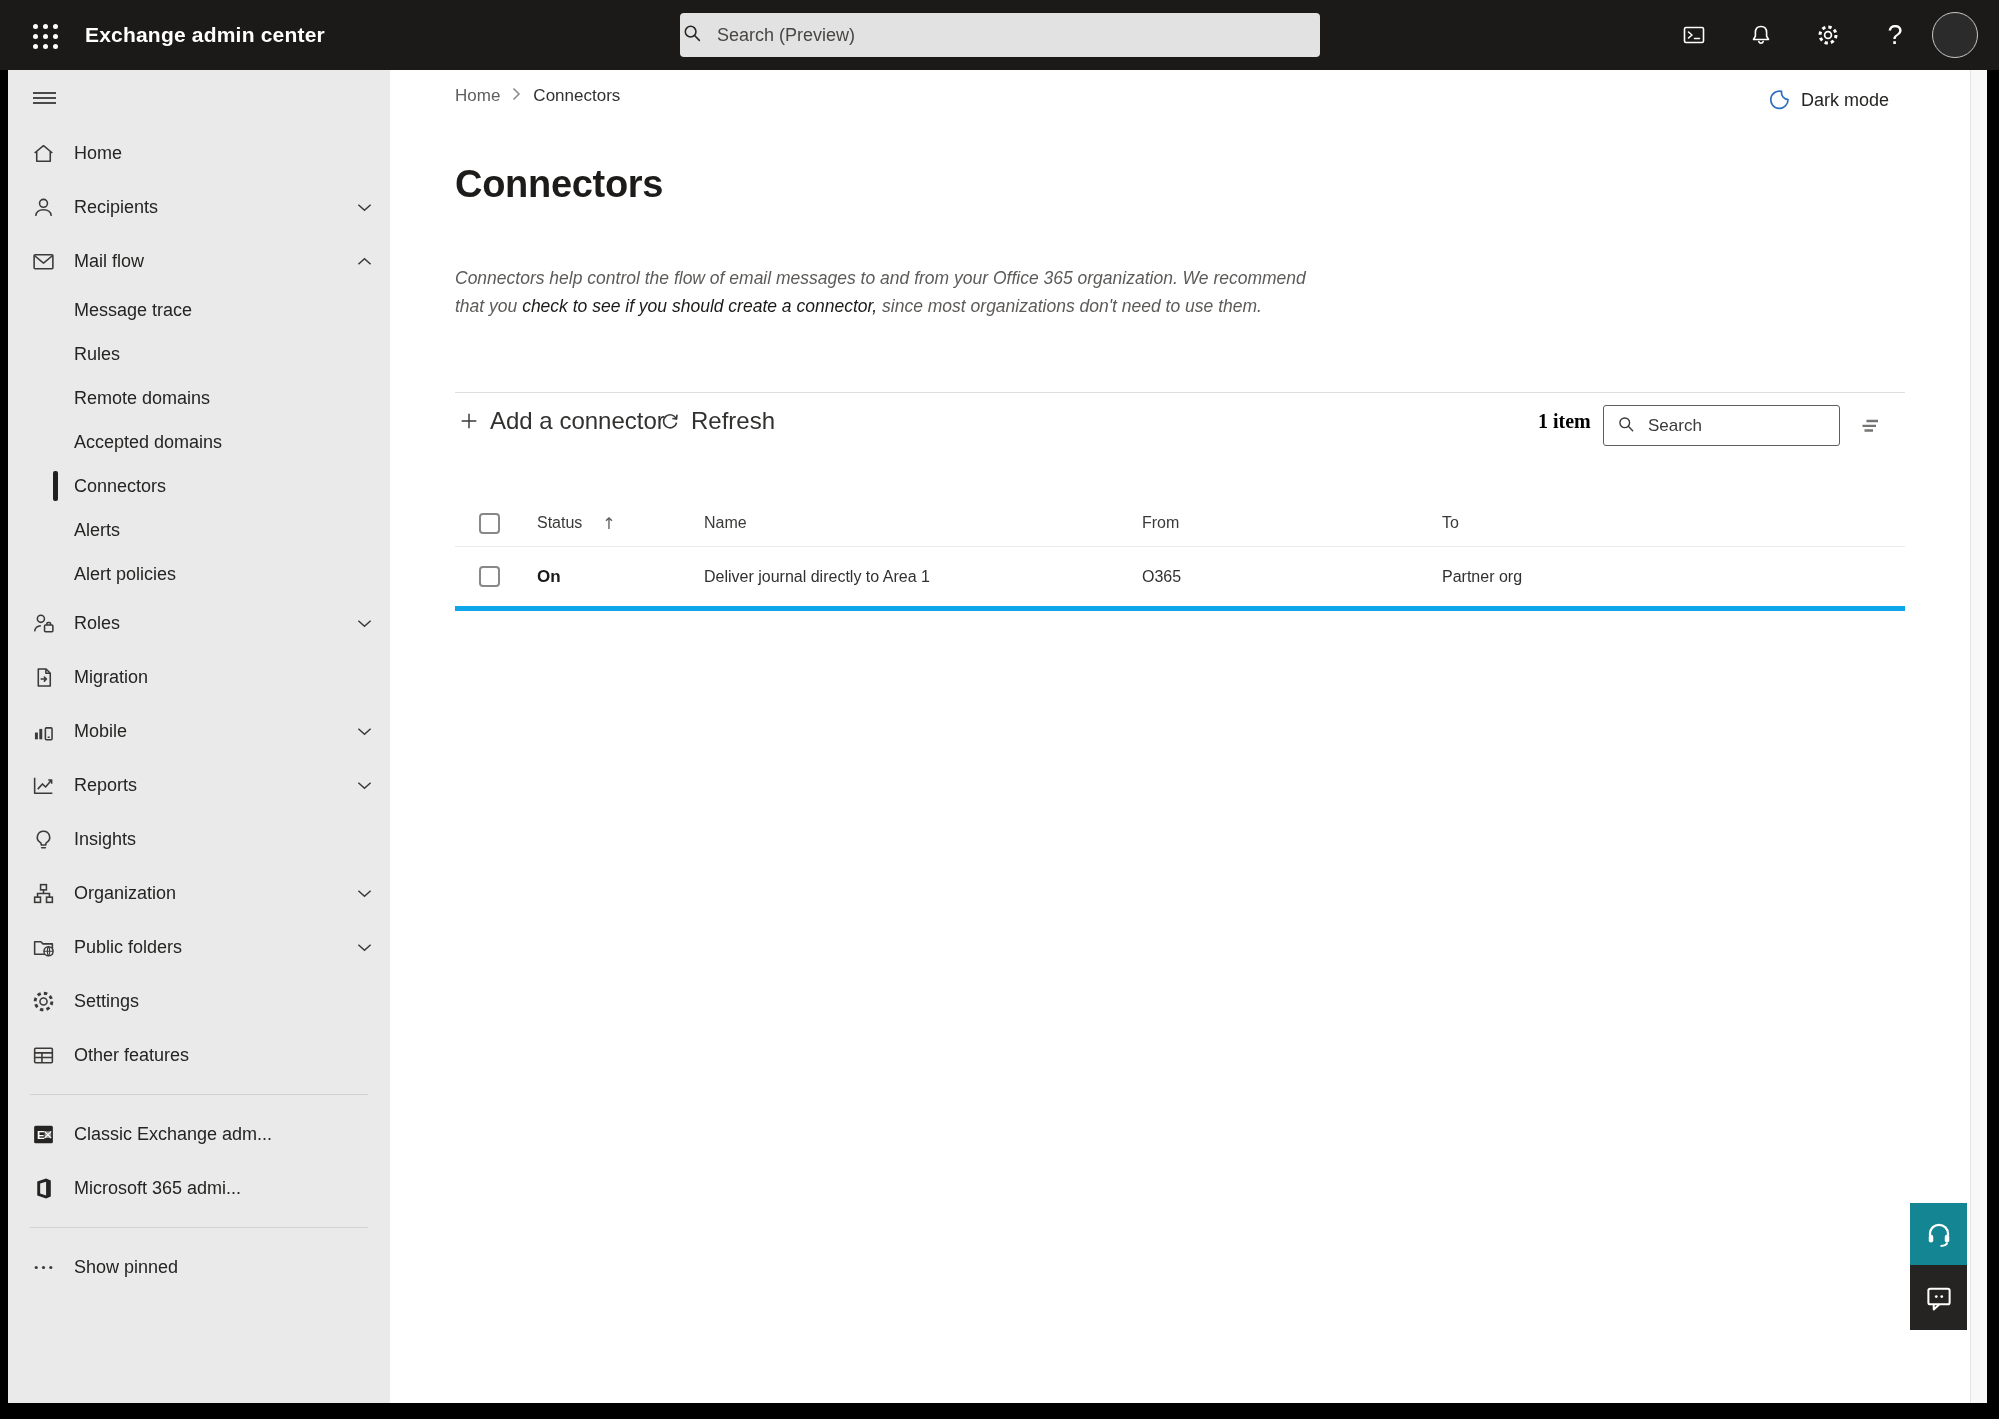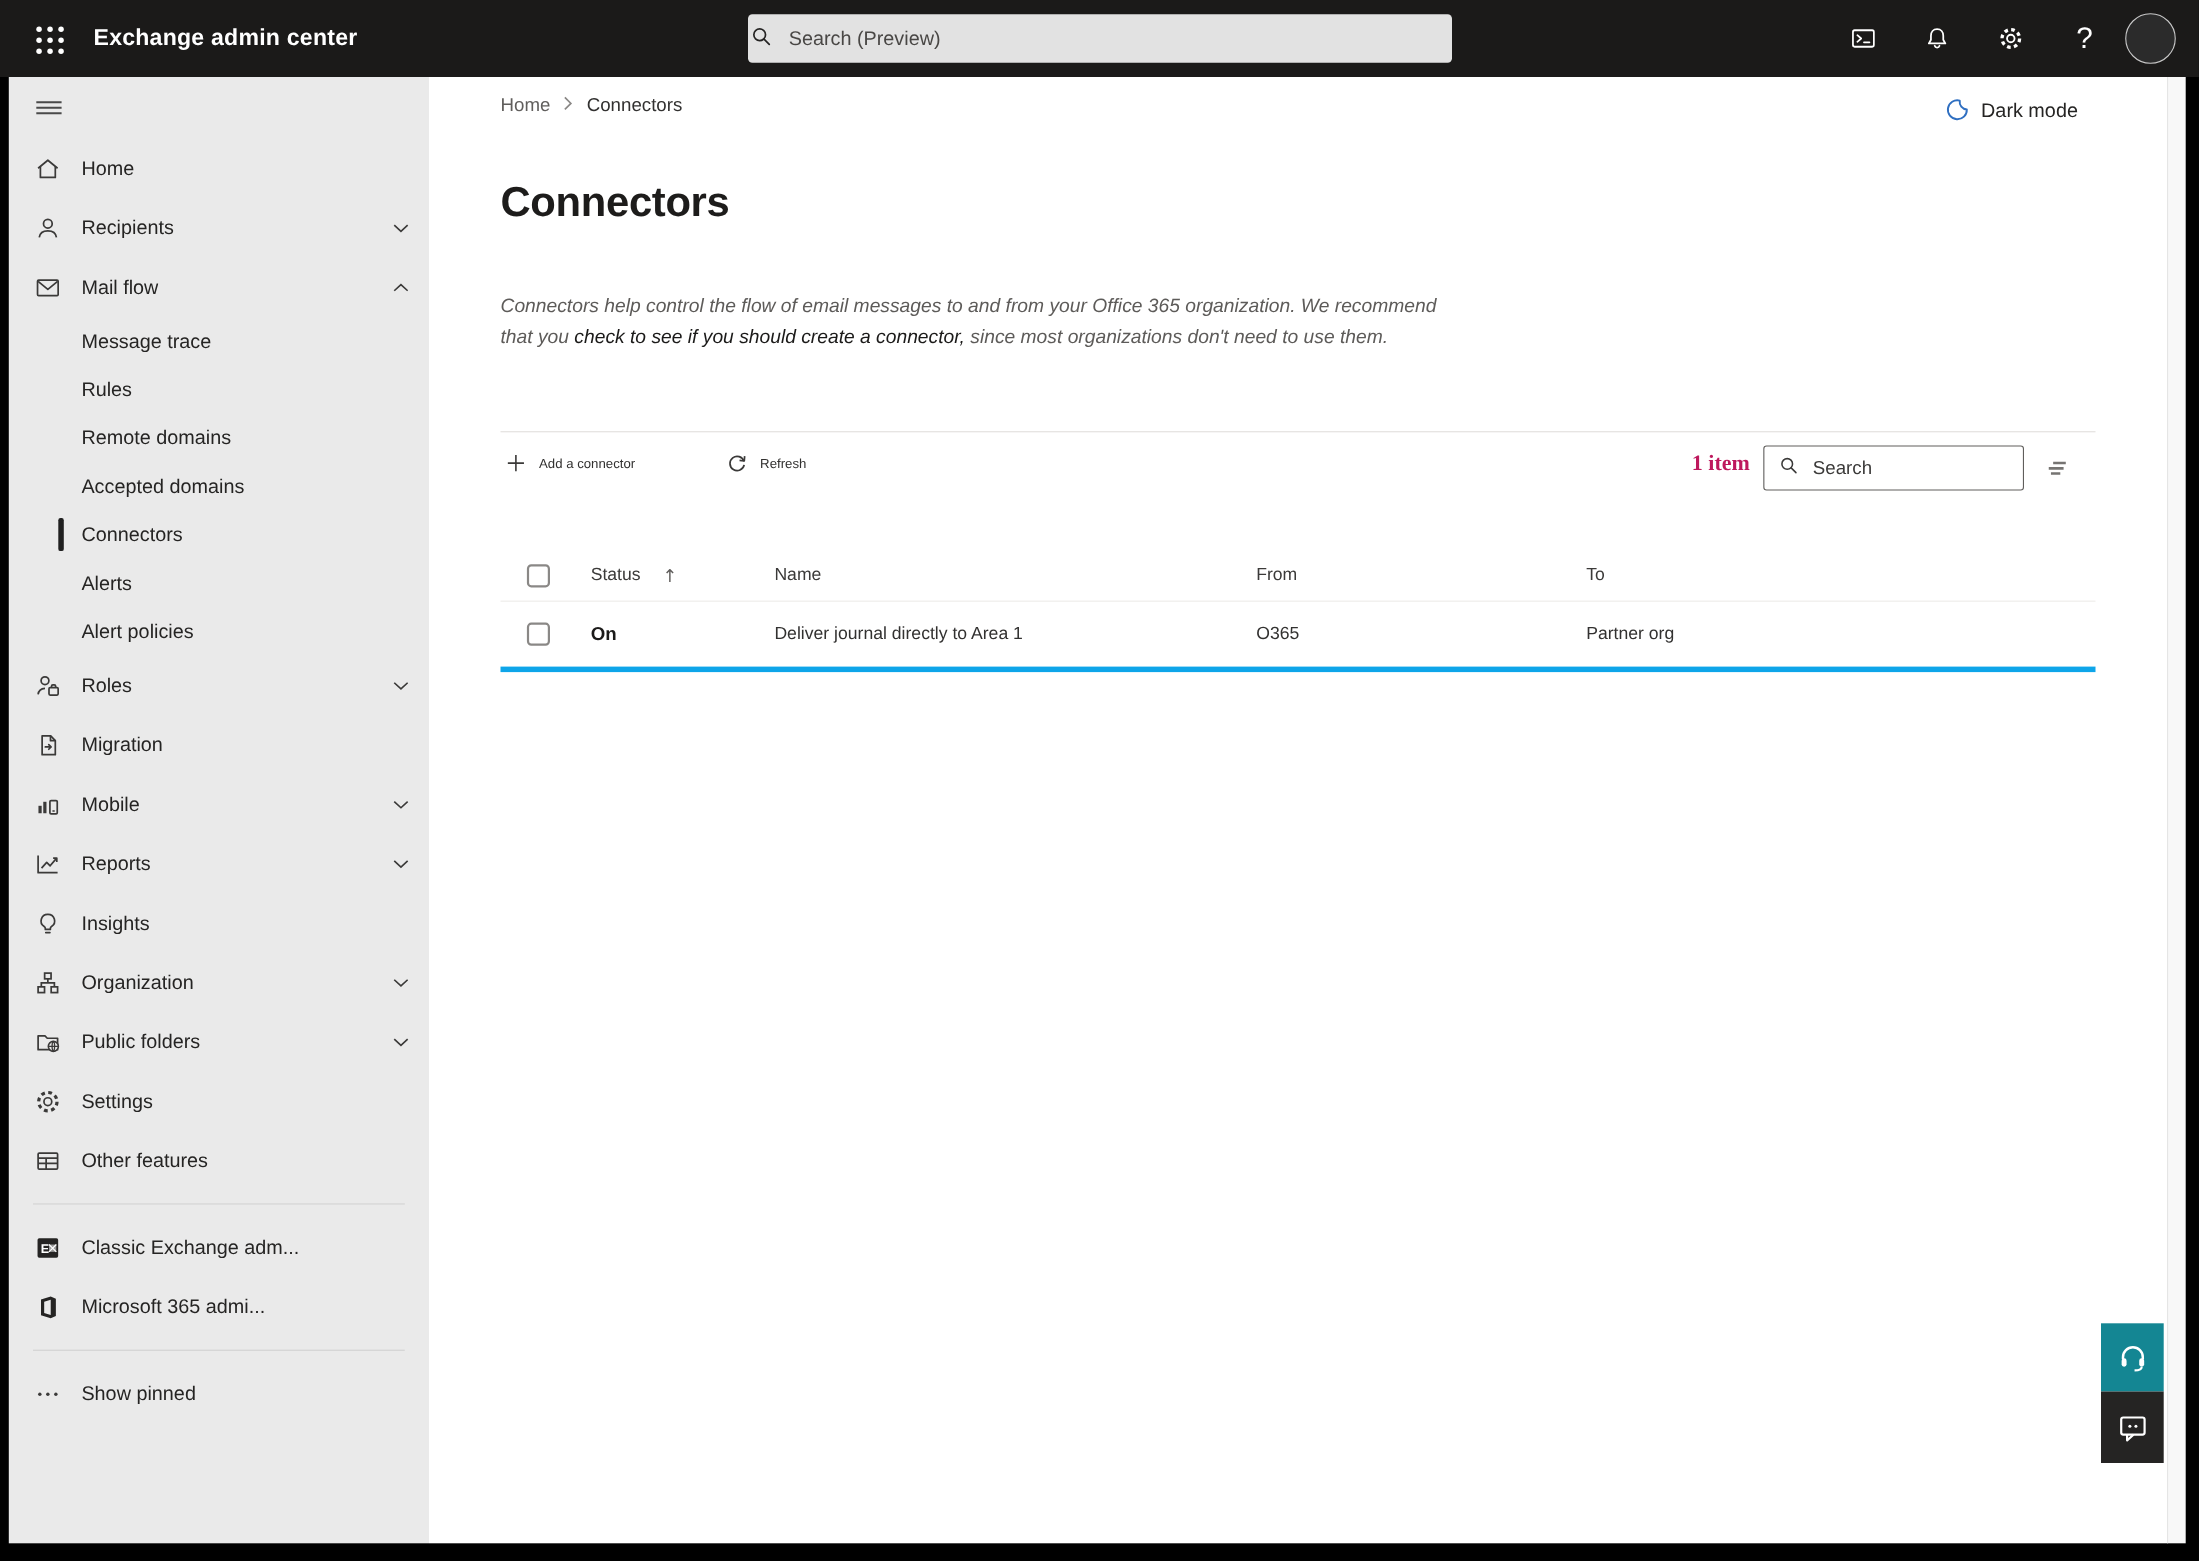--- a/index.html
+++ b/index.html
@@ -53,25 +53,25 @@
   .darkmode{position:absolute;right:75px;top:17px;display:flex;align-items:flex-end;gap:10px;
     font-size:18px;color:#252423;background:none;border:0;cursor:pointer;
     font-family:"Liberation Sans",sans-serif;}
   .page-title{position:absolute;left:65px;top:92px;margin:0;font-size:38px;line-height:44px;
     font-weight:700;color:#1d1c1b;letter-spacing:-.3px;}
   .desc{position:absolute;left:65px;top:176px;width:852px;font-size:17.5px;line-height:28px;color:#5d5b59;font-style:italic;}
   .desc .desc-link{color:#1b1a19;cursor:pointer;}
   .hr{position:absolute;left:65px;right:65px;top:322px;height:1px;background:#e1dfdd;}
 
   .cmd-btn{position:absolute;top:336px;display:flex;align-items:center;gap:10px;background:none;border:0;
-    font-size:12px;color:#323130;cursor:pointer;height:30px;font-family:"Liberation Sans",sans-serif;}
+    font-size:24px;color:#323130;cursor:pointer;height:30px;font-family:"Liberation Sans",sans-serif;}
   .btn-add{left:62px;}
   .btn-refresh{left:263px;}
   .item-count{position:absolute;left:1148px;top:340px;font-family:"Liberation Serif",serif;
-    font-weight:700;font-size:20px;color:#be185d;}
+    font-weight:700;font-size:20px;color:#000000;}
   .list-search{position:absolute;left:1213px;top:335px;width:237px;height:41px;border:1.8px solid #605e5c;
     border-radius:3px;background:#fff;display:flex;align-items:center;gap:10px;padding-left:12px;box-sizing:border-box;}
   .list-search input{flex:1;min-width:0;border:0;outline:none;font-size:17px;color:#323130;
     font-family:"Liberation Sans",sans-serif;background:transparent;}
   .list-search input::placeholder{color:#3b3a39;opacity:1;}
   .filter-btn{position:absolute;left:1462px;top:340px;width:36px;height:32px;background:none;border:0;
     display:flex;align-items:center;justify-content:center;cursor:pointer;}
 
   .grid{position:absolute;left:65px;right:65px;top:430px;}
   .thead,.trow{display:grid;grid-template-columns:82px 167px 438px 300px 1fr;align-items:center;}

